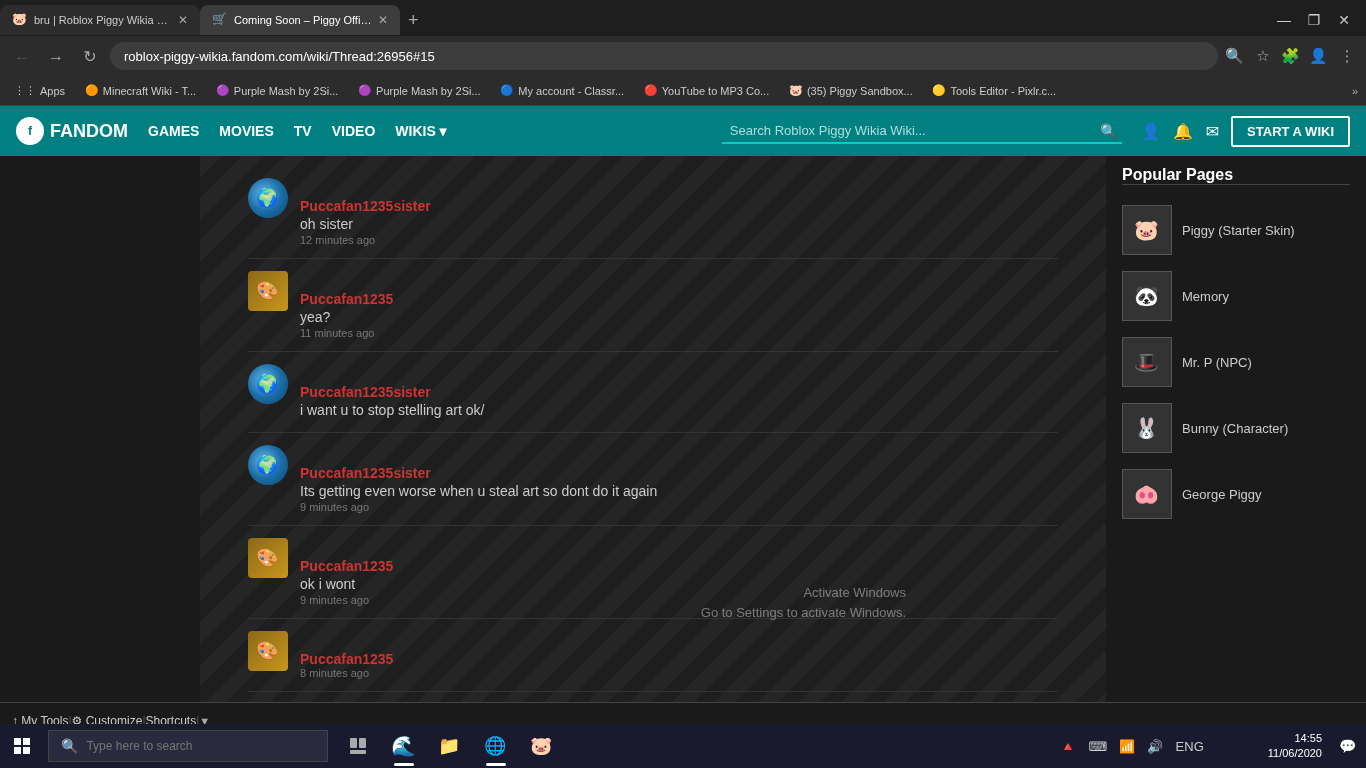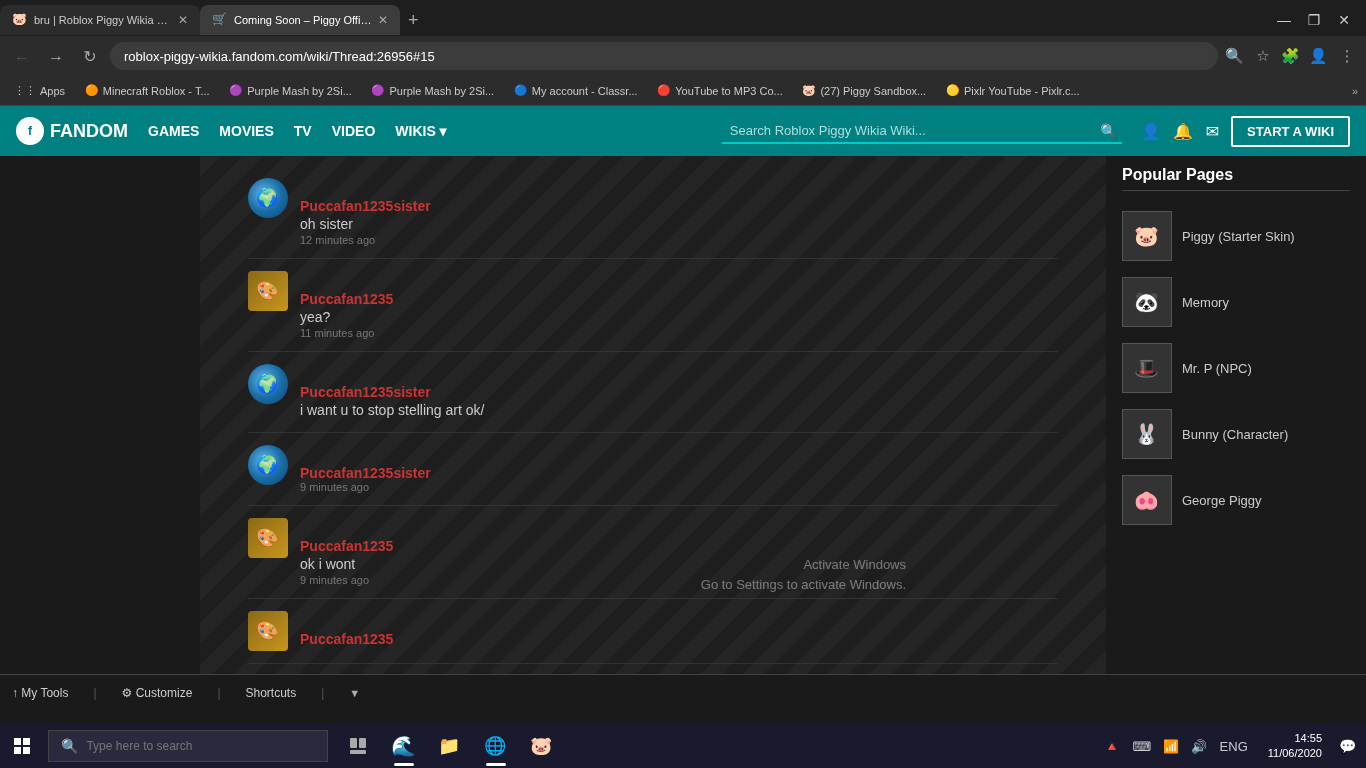--- a/index.html
+++ b/index.html
@@ -47,50 +47,50 @@
     .chat-container { max-width: 850px; margin: 0 auto; padding: 10px 20px; }
     .chat-message { display: flex; gap: 12px; padding: 12px 0; border-bottom: 1px solid #333; }
     .chat-avatar { width: 40px; height: 40px; border-radius: 50%; background: #444; flex-shrink: 0; display: flex; align-items: center; justify-content: center; font-size: 18px; overflow: hidden; }
     .chat-body { flex: 1; margin-top: 20px; }
     .chat-username { color: #cc3333; font-size: 14px; font-weight: bold; cursor: pointer; }
     .chat-text { color: #ccc; font-size: 14px; margin: 2px 0; }
     .chat-time { color: #777; font-size: 11px; }
 
     
     .right-sidebar { width: 260px; padding: 10px 16px; flex-shrink: 0; }
-    .popular-pages-title { color: #fff; font-size: 16px; font-weight: bold; margin-bottom: 12px; border-bottom: 1px solid #444; padding-bottom: 6px; }
+    .popular-pages-title { color: #fff; font-size: 16px; font-weight: bold; margin-bottom: 12px; border-bottom: 1px solid #444; }
     .popular-page-item { display: flex; align-items: center; gap: 10px; padding: 8px 0; cursor: pointer; }
     .popular-page-thumb { width: 50px; height: 50px; background: #333; border: 1px solid #555; flex-shrink: 0; display: flex; align-items: center; justify-content: center; font-size: 20px; }
     .popular-page-name { color: #ccc; font-size: 13px; }
 
     
     .content-wrapper { display: flex; width: 100%; background: #1a1a1a; }
     .left-spacer { width: 200px; background: #1a1a1a; }
 
     
     .activate-windows { position: absolute; bottom: 80px; right: 200px; color: rgba(255,255,255,0.4); text-align: right; font-size: 13px; line-height: 1.5; pointer-events: none; }
 
     
-    .fandom-toolbar { background: #1a1a1a; border-top: 1px solid #444; display: flex; align-items: center; padding: 0 12px; height: 36px; gap: 25px; font-size: 12px; color: #aaa; }
+    .fandom-toolbar { background: #1a1a1a; border-top: 1px solid #444; display: flex; align-items: center; padding: 0 12px; height: 36px; gap: 0; font-size: 12px; color: #aaa; }
     .toolbar-btn { display: flex; align-items: center; gap: 4px; cursor: pointer; color: #ccc; font-size: 12px; }
     .toolbar-sep { color: #555; }
 
     
     .taskbar { position: absolute; bottom: 0; left: 0; right: 0; height: 44px; background: #1a1a2e; display: flex; align-items: center; z-index: 100; }
     .taskbar-start { width: 44px; height: 44px; display: flex; align-items: center; justify-content: center; cursor: pointer; color: #fff; font-size: 20px; }
     .taskbar-search { display: flex; align-items: center; background: #2a2a3e; border: 1px solid #444; margin: 0 4px; padding: 4px 12px; gap: 8px; height: 32px; flex: 0 0 280px; }
     .taskbar-search input { background: none; border: none; color: #ccc; font-size: 12px; outline: none; flex: 1; }
     .taskbar-search-icon { color: #aaa; font-size: 14px; }
     .taskbar-icons { display: flex; align-items: center; gap: 2px; padding: 0 4px; }
     .taskbar-icon { width: 44px; height: 44px; display: flex; align-items: center; justify-content: center; cursor: pointer; font-size: 20px; position: relative; }
     .taskbar-icon.active::after { content: ''; position: absolute; bottom: 2px; left: 50%; transform: translateX(-50%); width: 20px; height: 3px; background: #fff; border-radius: 2px; }
     .taskbar-spacer { flex: 1; }
     .taskbar-tray { display: flex; align-items: center; gap: 4px; padding: 0 8px; }
     .tray-icon { font-size: 13px; color: #ccc; cursor: pointer; padding: 2px 4px; }
-    .taskbar-clock { text-align: right; font-size: 11px; color: #fff; padding: 0 8px; line-height: 1.4; cursor: pointer; }
+    .taskbar-clock { text-align: right; font-size: 11px; color: #fff; padding: 0 8px; line-height: 1.4; cursor: pointer; margin-left: 44px; }
     .taskbar-notif { width: 36px; height: 44px; display: flex; align-items: center; justify-content: center; cursor: pointer; color: #aaa; font-size: 14px; }
 
     
     .avatar-globe { background: radial-gradient(circle at 40% 40%, #6ab5e8, #1a6fa8, #0d4570); border-radius: 50%; }
     .avatar-puccafan { background: linear-gradient(135deg, #8b6914, #c8961e); border-radius: 50%; overflow: hidden; }
   </style>
 </head>
 <body>
 
 <div class="browser-chrome">
@@ -129,45 +129,45 @@
     </div>
   </div>
 
   <div class="bookmarks-bar">
     <div class="bookmark-item">
       <span>⋮⋮</span>
       <span>Apps</span>
     </div>
     <div class="bookmark-item">
       <span>🟠</span>
-      <span>Minecraft Roblox - T...</span>
+      <span>Minecraft Wiki - T...</span>
     </div>
     <div class="bookmark-item">
       <span>🟣</span>
       <span>Purple Mash by 2Si...</span>
     </div>
     <div class="bookmark-item">
       <span>🟣</span>
       <span>Purple Mash by 2Si...</span>
     </div>
     <div class="bookmark-item">
       <span>🔵</span>
       <span>My account - Classr...</span>
     </div>
     <div class="bookmark-item">
       <span>🔴</span>
       <span>YouTube to MP3 Co...</span>
     </div>
     <div class="bookmark-item">
       <span>🐷</span>
-      <span>(27) Piggy Sandbox...</span>
+      <span>(35) Piggy Sandbox...</span>
     </div>
     <div class="bookmark-item">
       <span>🟡</span>
-      <span>Pixlr YouTube - Pixlr.c...</span>
+      <span>Tools Editor - Pixlr.c...</span>
     </div>
     <span class="more-bookmarks">»</span>
   </div>
 </div>
 
 <div class="fandom-header">
   <div class="fandom-logo">
     <div class="fandom-logo-icon">f</div>
     <span>FANDOM</span>
   </div>
@@ -219,37 +219,39 @@
         <div class="chat-body">
           <div class="chat-username">Puccafan1235sister</div>
           <div class="chat-text">i want u to stop stelling art ok/</div>
         </div>
       </div>
 
       <div class="chat-message">
         <div class="chat-avatar avatar-globe">🌍</div>
         <div class="chat-body">
           <div class="chat-username">Puccafan1235sister</div>
+          <div class="chat-text">Its getting even worse when u steal art so dont do it again</div>
           <div class="chat-time">9 minutes ago</div>
         </div>
       </div>
 
       <div class="chat-message">
         <div class="chat-avatar" style="background: linear-gradient(135deg, #8b6914, #c8961e); border-radius:4px;">🎨</div>
         <div class="chat-body">
           <div class="chat-username">Puccafan1235</div>
           <div class="chat-text">ok i wont</div>
           <div class="chat-time">9 minutes ago</div>
         </div>
       </div>
 
       <div class="chat-message">
         <div class="chat-avatar" style="background: linear-gradient(135deg, #8b6914, #c8961e); border-radius:4px;">🎨</div>
         <div class="chat-body">
           <div class="chat-username">Puccafan1235</div>
+          <div class="chat-time">8 minutes ago</div>
         </div>
       </div>
 
     </div>
 
     <div class="activate-windows">
       <div>Activate Windows</div>
       <div>Go to Settings to activate Windows.</div>
     </div>
   </div>

